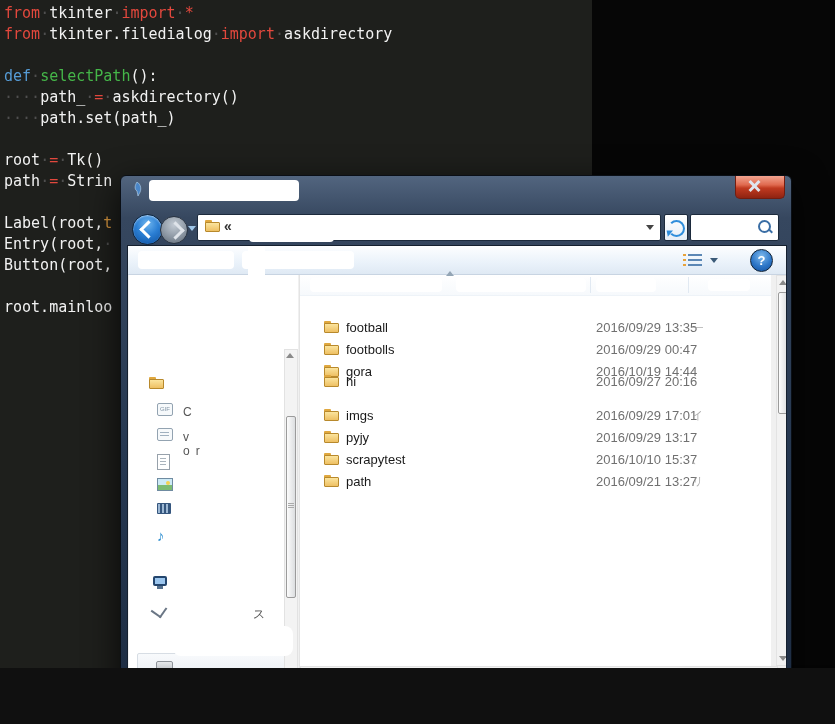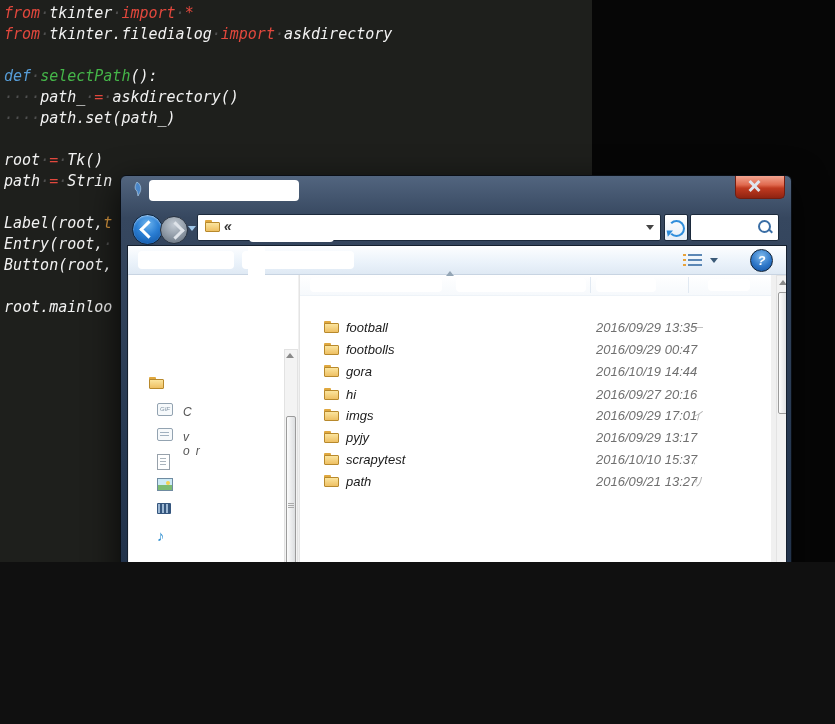--- a/index.html
+++ b/index.html
@@ -1,17 +1,17 @@
 <!DOCTYPE html>
 <html><head>
 <meta charset="utf-8">
 <style>
   html,body{margin:0;padding:0;background:#101010;}
-  #stage{position:relative;width:835px;height:562px;overflow:hidden;
-         background:#1e1f1c;font-family:"Liberation Sans",sans-serif;font-style:italic;}
+  #stage{position:relative;width:835px;height:668px;overflow:hidden;
+         background:#1e1f1c;font-family:"Liberation Sans",sans-serif;}
 
   
   #code{position:absolute;left:4px;top:3px;z-index:1;
         font-family:"DejaVu Sans Mono",monospace;font-size:15px;line-height:21px;
         white-space:pre;color:#f2f2f2;}
   .code-line{height:21px;}
   .tok-kw{color:#e2483d;}
   .tok-defkw{color:#569cd6;}
   .tok-fn{color:#45b649;}
   .tok-param{color:#d8973f;}
@@ -302,21 +302,21 @@
               <span class="fname">footbolls</span>
               <span class="fdate">2016/09/29 00:47</span>
               <span class="ffrag"></span>
             </div>
             <div class="frow" style="top: 86px;">
               <span class="ic-folder"></span>
               <span class="fname">gora</span>
               <span class="fdate">2016/10/19 14:44</span>
               <span class="ffrag">·</span>
             </div>
-            <div class="frow" style="top: 109px; padding-left: 43px;">
+            <div class="frow" style="top: 96px; padding-left: 43px;">
               <span class="ic-folder"></span>
               <span class="fname">hi</span>
               <span class="fdate">2016/09/27 20:16</span>
               <span class="ffrag"></span>
             </div>
             <div class="frow" style="top: 130px;">
               <span class="ic-folder"></span>
               <span class="fname">imgs</span>
               <span class="fdate">2016/09/29 17:01</span>
               <span class="ffrag">イ</span>

